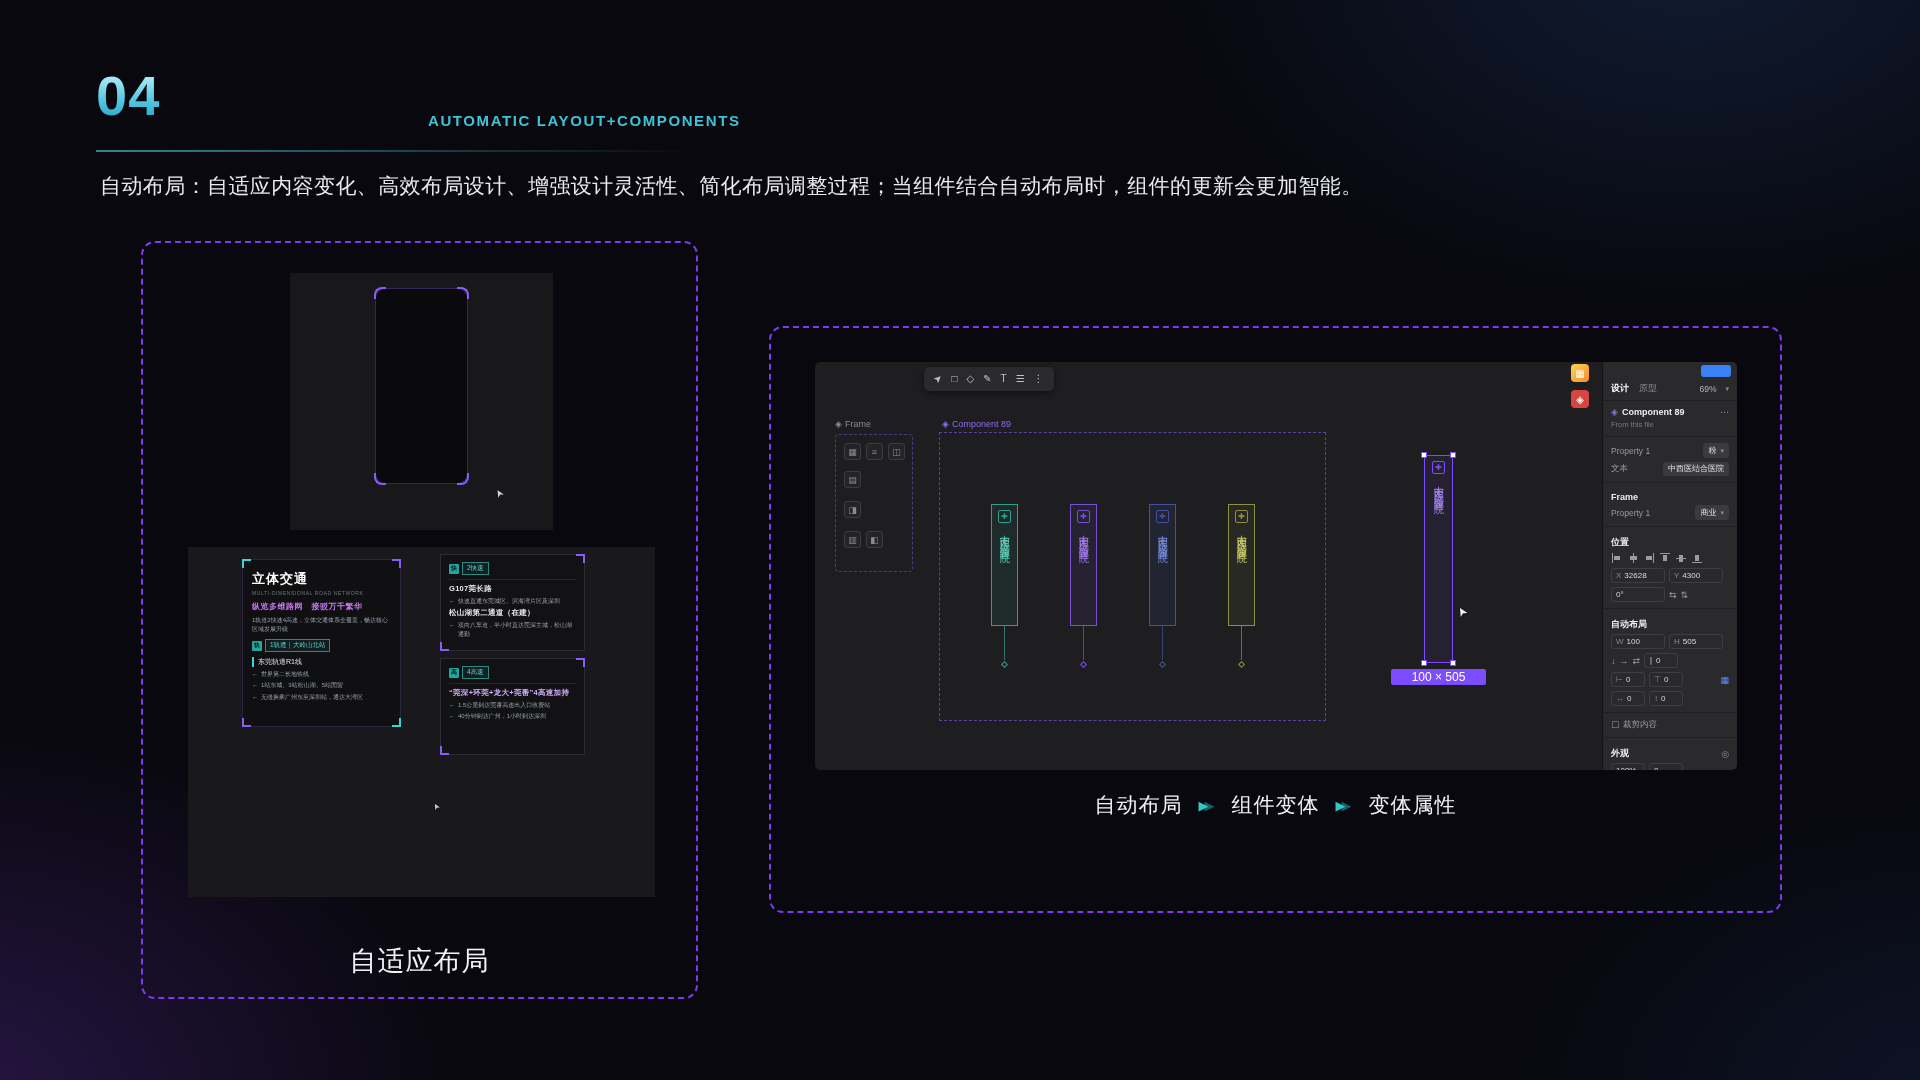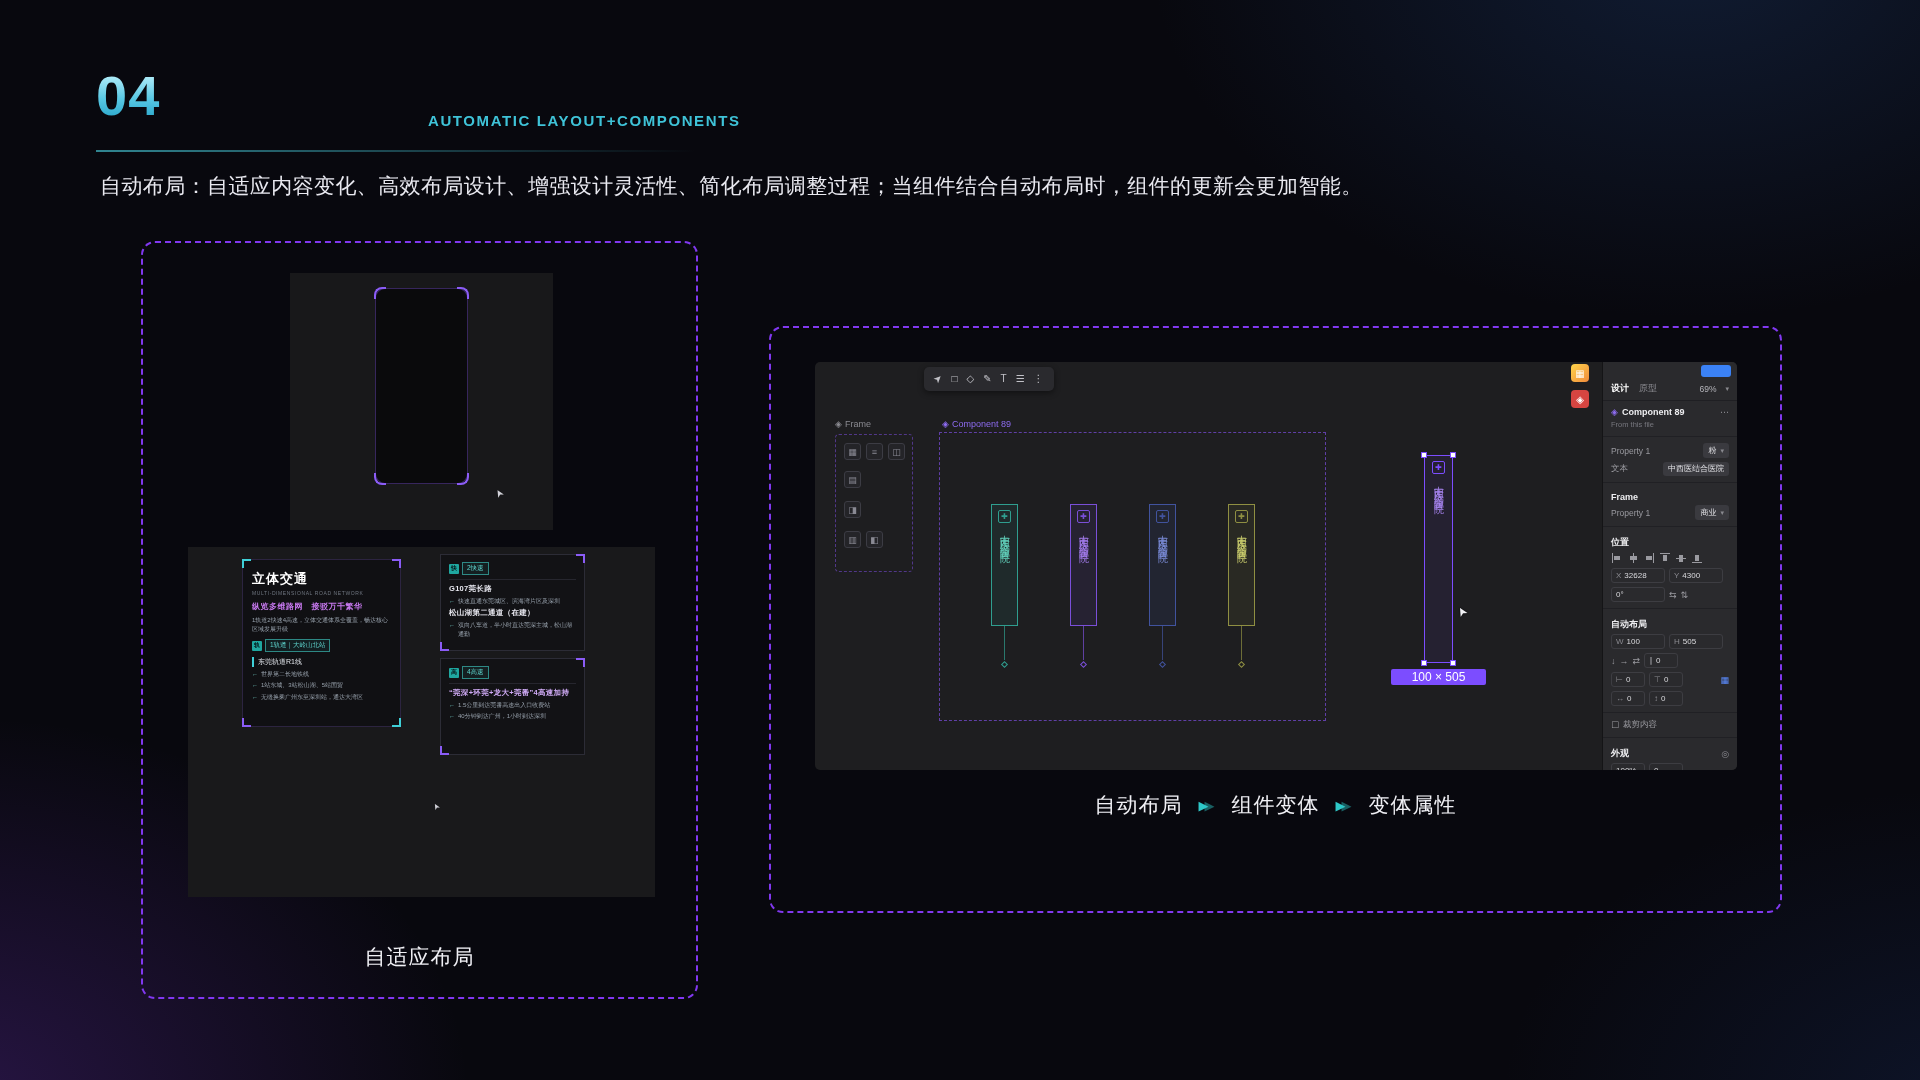--- a/index.html
+++ b/index.html
@@ -24,21 +24,21 @@
   .hdr-subtitle{position:absolute;left:428px;top:112px;font-size:15px;font-weight:700;color:#3fc3d8;letter-spacing:1.6px}
   .hdr-divider{position:absolute;left:96px;top:150px;width:600px;height:2px;
     background:linear-gradient(90deg,rgba(70,200,215,.65),rgba(70,200,215,0))}
   .intro{position:absolute;left:100px;top:172px;font-size:21px;color:#e9e9f0;letter-spacing:.4px}
 
   
   .dash-box{position:absolute;border:2px dashed #8138f0;border-radius:14px}
   .box-left{left:141px;top:241px;width:557px;height:758px}
   .box-right{left:769px;top:326px;width:1013px;height:587px}
 
-  .caption{position:absolute;left:0;right:0;text-align:center;font-size:21px;color:#f0f0f5;letter-spacing:1px}
+  .caption{position:absolute;left:0;right:0;text-align:center;font-size:27px;color:#f0f0f5;letter-spacing:1px}
 
   
   .img-top{position:absolute;left:147px;top:30px;width:263px;height:257px;background:#18181a}
   .phone{position:absolute;left:85px;top:15px;width:93px;height:196px;background:#0a0a0c;
     border:1px solid rgba(140,92,246,.35);border-radius:10px}
   .corner{position:absolute;width:12px;height:12px;border:2px solid #8b5cf6}
   .c-tl{left:-2px;top:-2px;border-right:none;border-bottom:none;border-top-left-radius:8px}
   .c-tr{right:-2px;top:-2px;border-left:none;border-bottom:none;border-top-right-radius:8px}
   .c-bl{left:-2px;bottom:-2px;border-right:none;border-top:none;border-bottom-left-radius:8px}
   .c-br{right:-2px;bottom:-2px;border-left:none;border-top:none;border-bottom-right-radius:8px}

